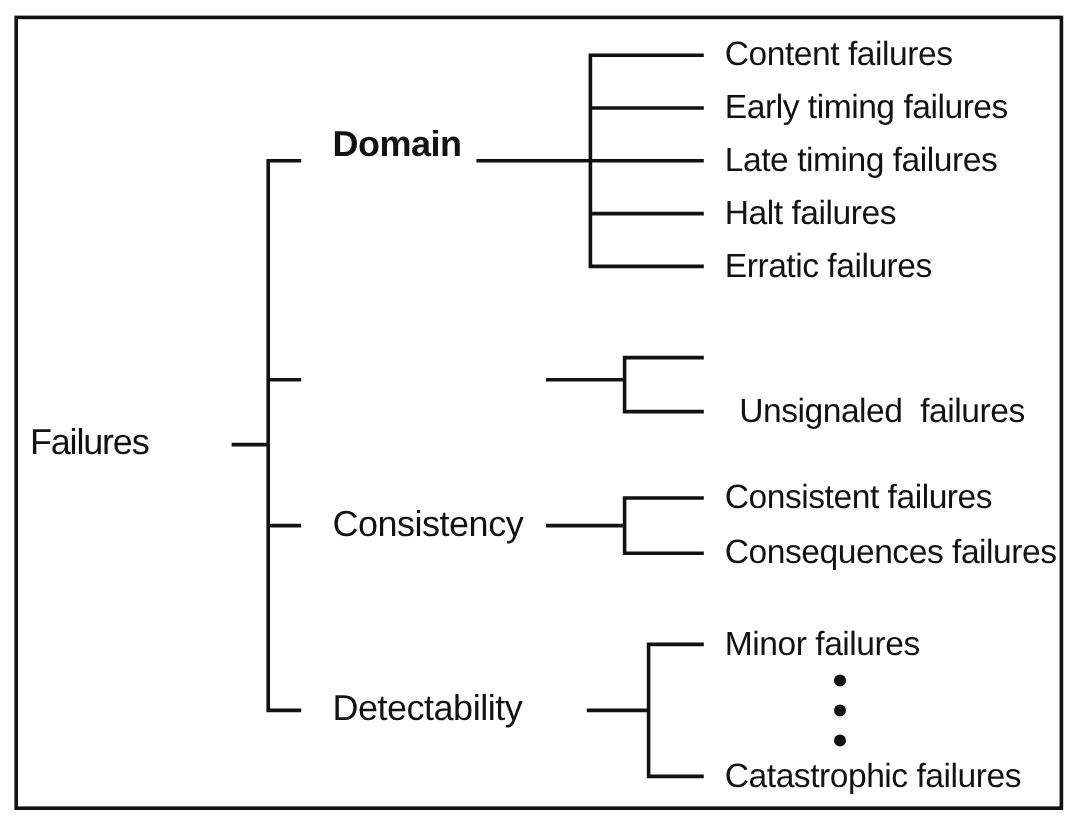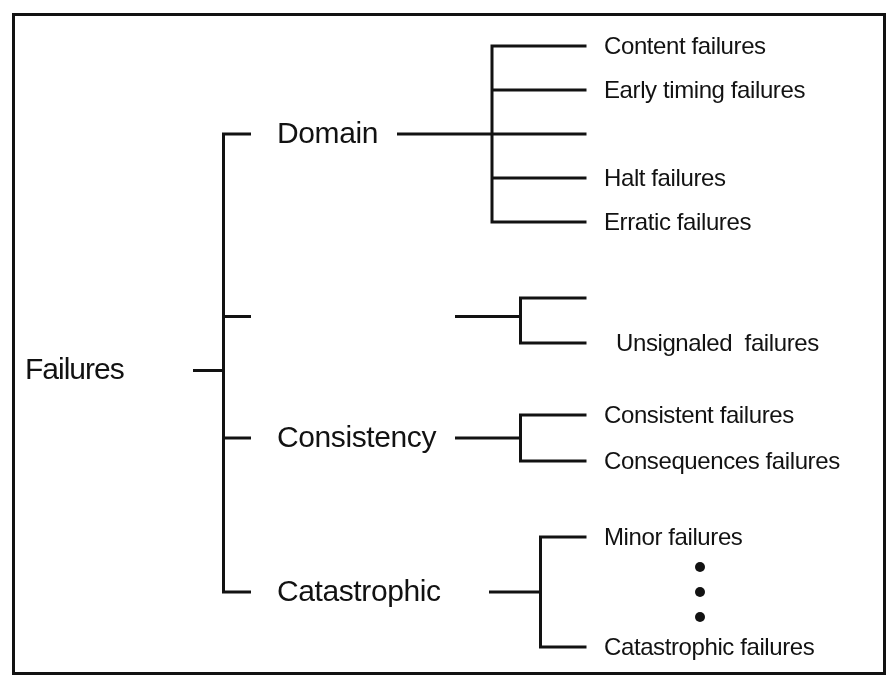--- a/index.html
+++ b/index.html
@@ -14,21 +14,21 @@
   #wires { position: absolute; left: 0; top: 0; }
   .lbl {
     position: absolute;
     transform: translateY(-52%);
     color: #121212;
     white-space: pre;
     line-height: 1;
   }
   .root-lbl   { font-size: 30px; letter-spacing: -1px; }
   .branch-lbl { font-size: 30px; letter-spacing: -0.4px; }
-  .leaf-lbl   { font-size: 24px; letter-spacing: -0.4px; }
+  .leaf-lbl   { font-size: 28px; letter-spacing: -0.4px; }
 </style>
 </head>
 <body>
 
 <div id="canvas">
 
   <svg id="wires" width="893" height="694" viewBox="0 0 893 694">
     <g fill="none" stroke="#121212" stroke-width="3">
 
       <rect x="13.5" y="14.5" width="871" height="659"></rect>
@@ -56,26 +56,27 @@
     </g>
     <g fill="#121212" stroke="none">
       <circle cx="700" cy="567" r="5"></circle>
       <circle cx="700" cy="592" r="5"></circle>
       <circle cx="700" cy="617" r="5"></circle>
     </g>
   </svg>
 
   <div class="lbl root-lbl" style="left:25px; top:370px;">Failures</div>
 
-  <div class="lbl branch-lbl" style="left:277px; top:134px;">Domain</div>
+  <div class="lbl branch-lbl" style="left:277px; top:122px;font-weight:bold;">Domain</div>
   <div class="lbl branch-lbl" style="left:277px; top:438px;">Consistency</div>
-  <div class="lbl branch-lbl" style="left:277px; top:592px;">Catastrophic</div>
+  <div class="lbl branch-lbl" style="left:277px; top:592px;">Detectability</div>
 
   <div class="lbl leaf-lbl" style="left:604px; top:46px;">Content failures</div>
   <div class="lbl leaf-lbl" style="left:604px; top:90px;">Early timing failures</div>
+  <div class="lbl leaf-lbl" style="left:604px; top:134px;">Late timing failures</div>
   <div class="lbl leaf-lbl" style="left:604px; top:178px;">Halt failures</div>
   <div class="lbl leaf-lbl" style="left:604px; top:222px;">Erratic failures</div>
 
   <div class="lbl leaf-lbl" style="left:616px; top:343px;">Unsignaled  failures</div>
 
   <div class="lbl leaf-lbl" style="left:604px; top:415px;">Consistent failures</div>
   <div class="lbl leaf-lbl" style="left:604px; top:461px;">Consequences failures</div>
 
   <div class="lbl leaf-lbl" style="left:604px; top:537px;">Minor failures</div>
   <div class="lbl leaf-lbl" style="left:604px; top:647px;">Catastrophic failures</div>

